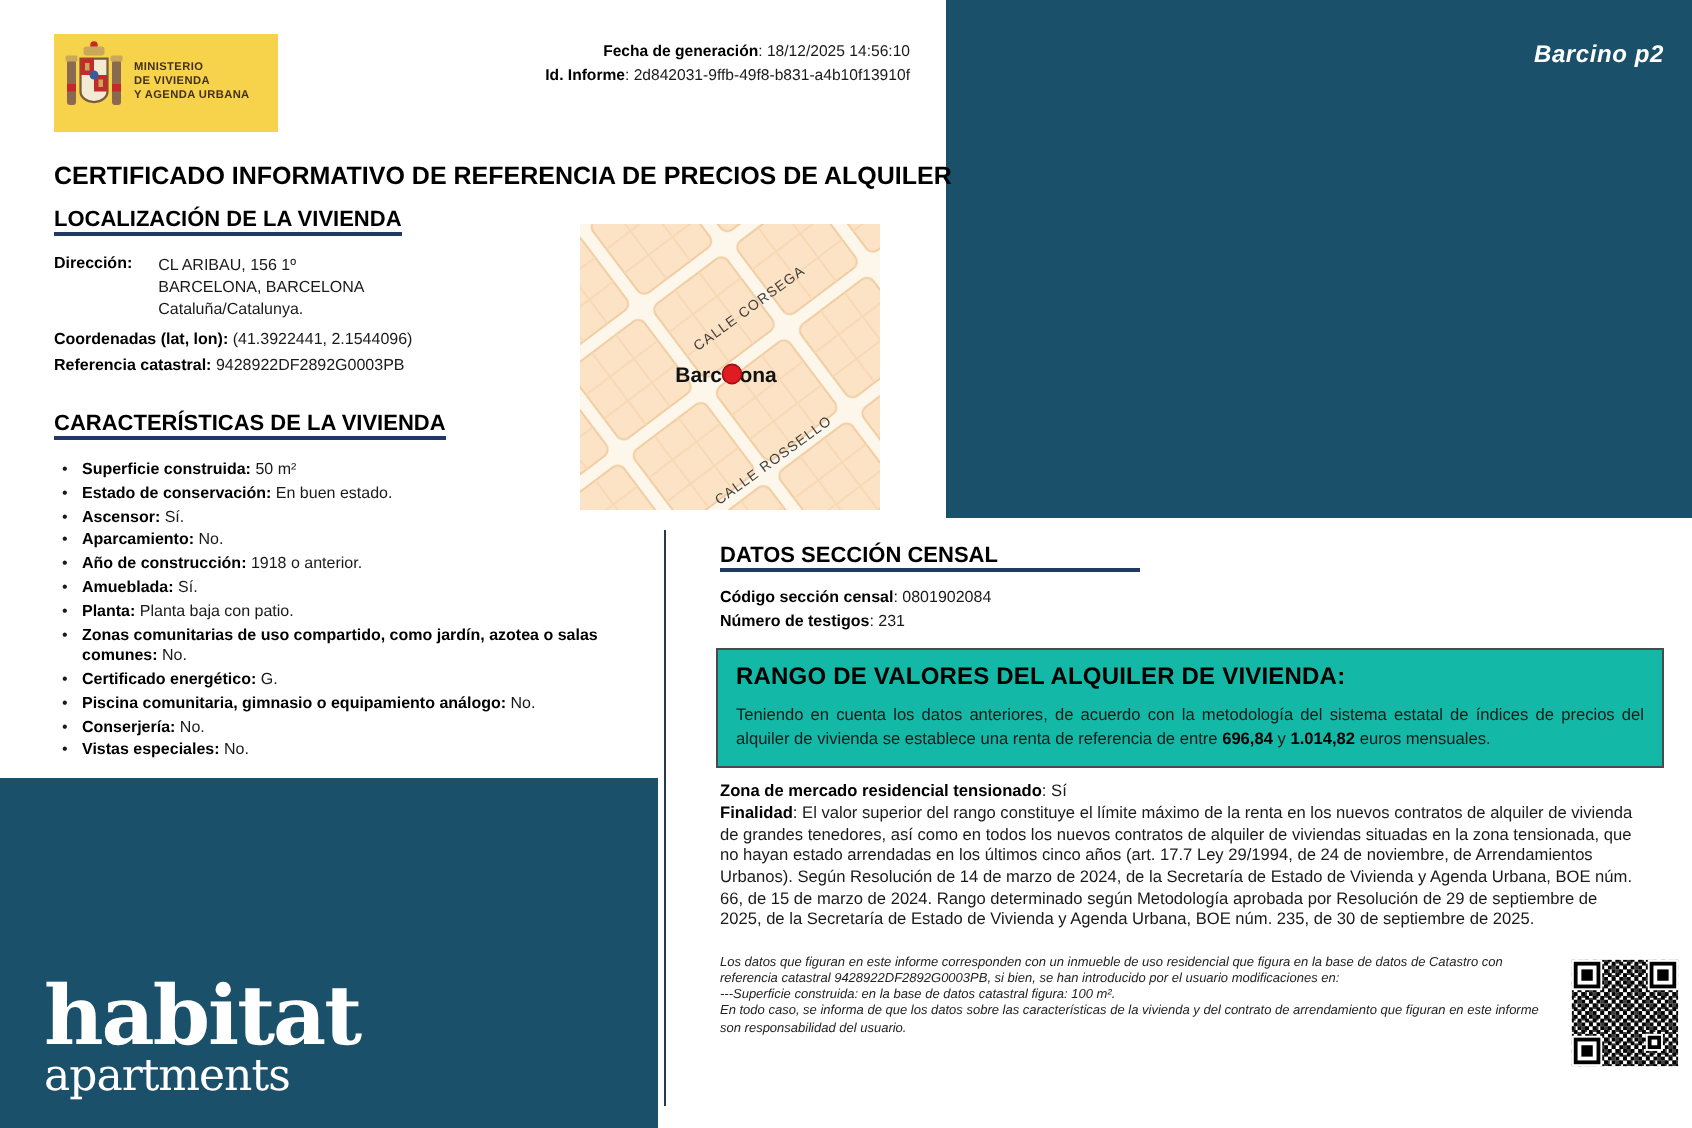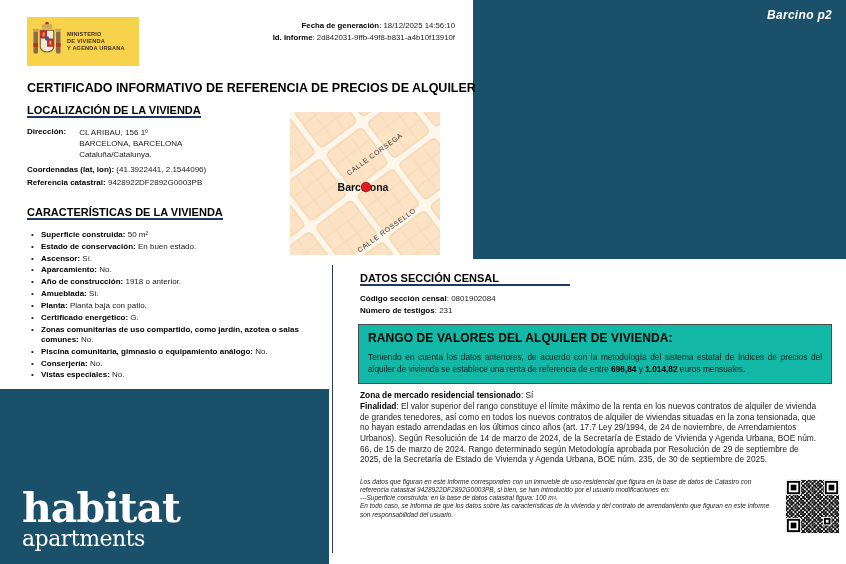--- a/index.html
+++ b/index.html
@@ -3,21 +3,21 @@
 <meta charset="utf-8">
 <style>
   html,body{margin:0;padding:0;background:#ffffff;}
   .page{position:relative;width:846px;height:564px;background:#ffffff;overflow:hidden;
         font-family:"Liberation Sans", sans-serif;color:#1a1a1a;}
   .b{font-weight:bold;color:#000;}
 
   
   .teal-top{position:absolute;left:473px;top:0;width:373px;height:259px;background:#1b506a;}
   .teal-bottom{position:absolute;left:0;top:389px;width:329px;height:217px;background:#1b506a;}
-  .page-tag{position:absolute;top:8px;right:14px;color:#fff;font-size:12px;font-weight:bold;
+  .page-tag{position:absolute;top:20px;right:14px;color:#fff;font-size:12px;font-weight:bold;
             font-style:italic;letter-spacing:.3px;}
 
   
   .habitat{position:absolute;left:22px;top:103px;color:#fff;font-family:"DejaVu Serif", serif;}
   .habitat .h1{font-size:41px;font-weight:bold;line-height:.8;letter-spacing:-1px;}
   .habitat .h2{font-size:22px;font-weight:normal;letter-spacing:-.5px;margin-top:1px;}
 
   
   .gov{position:absolute;left:27px;top:17px;width:112px;height:49px;background:#f6d34b;
        display:flex;align-items:center;gap:5px;padding:3px 5px;box-sizing:border-box;}
@@ -147,22 +147,22 @@
   <div class="carac">
     <span class="sec-h">CARACTERÍSTICAS DE LA VIVIENDA</span>
     <ul>
       <li><span class="b">Superficie construida:</span><span> 50 m²</span></li>
       <li><span class="b">Estado de conservación:</span><span> En buen estado.</span></li>
       <li><span class="b">Ascensor:</span><span> Sí.</span></li>
       <li><span class="b">Aparcamiento:</span><span> No.</span></li>
       <li><span class="b">Año de construcción:</span><span> 1918 o anterior.</span></li>
       <li><span class="b">Amueblada:</span><span> Sí.</span></li>
       <li><span class="b">Planta:</span><span> Planta baja con patio.</span></li>
+      <li><span class="b">Zonas comunitarias de uso compartido, como jardín, azotea o salas comunes:</span><span> No.</span></li>
       <li><span class="b">Certificado energético:</span><span> G.</span></li>
-      <li><span class="b">Zonas comunitarias de uso compartido, como jardín, azotea o salas comunes:</span><span> No.</span></li>
       <li><span class="b">Piscina comunitaria, gimnasio o equipamiento análogo:</span><span> No.</span></li>
       <li><span class="b">Conserjería:</span><span> No.</span></li>
       <li><span class="b">Vistas especiales:</span><span> No.</span></li>
     </ul>
   </div>
 
   <div class="divider"></div>
 
   <div class="censal">
     <span class="sec-h">DATOS SECCIÓN CENSAL</span>

